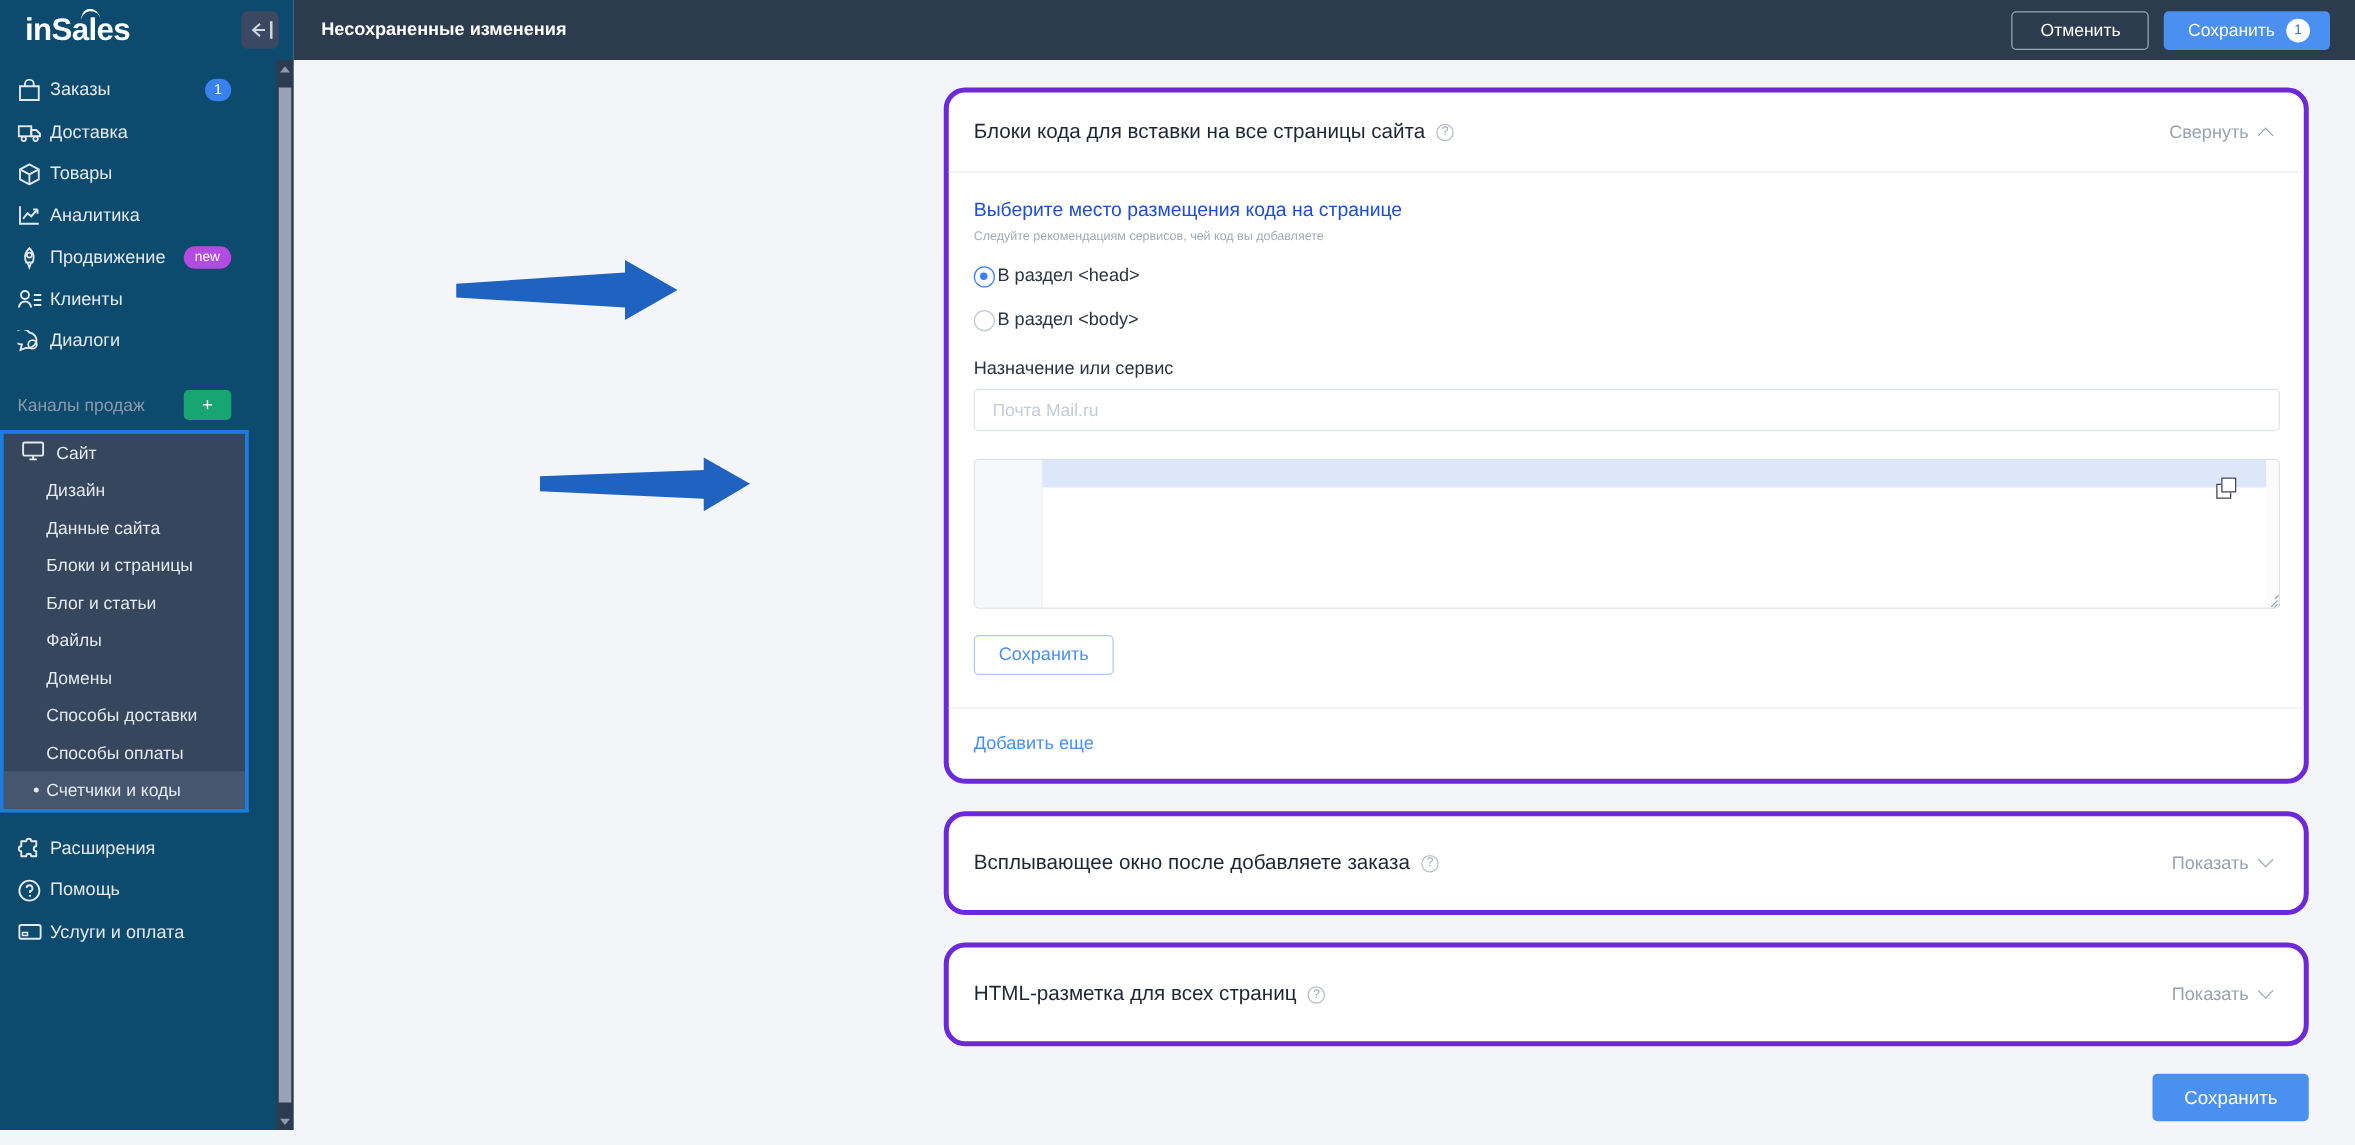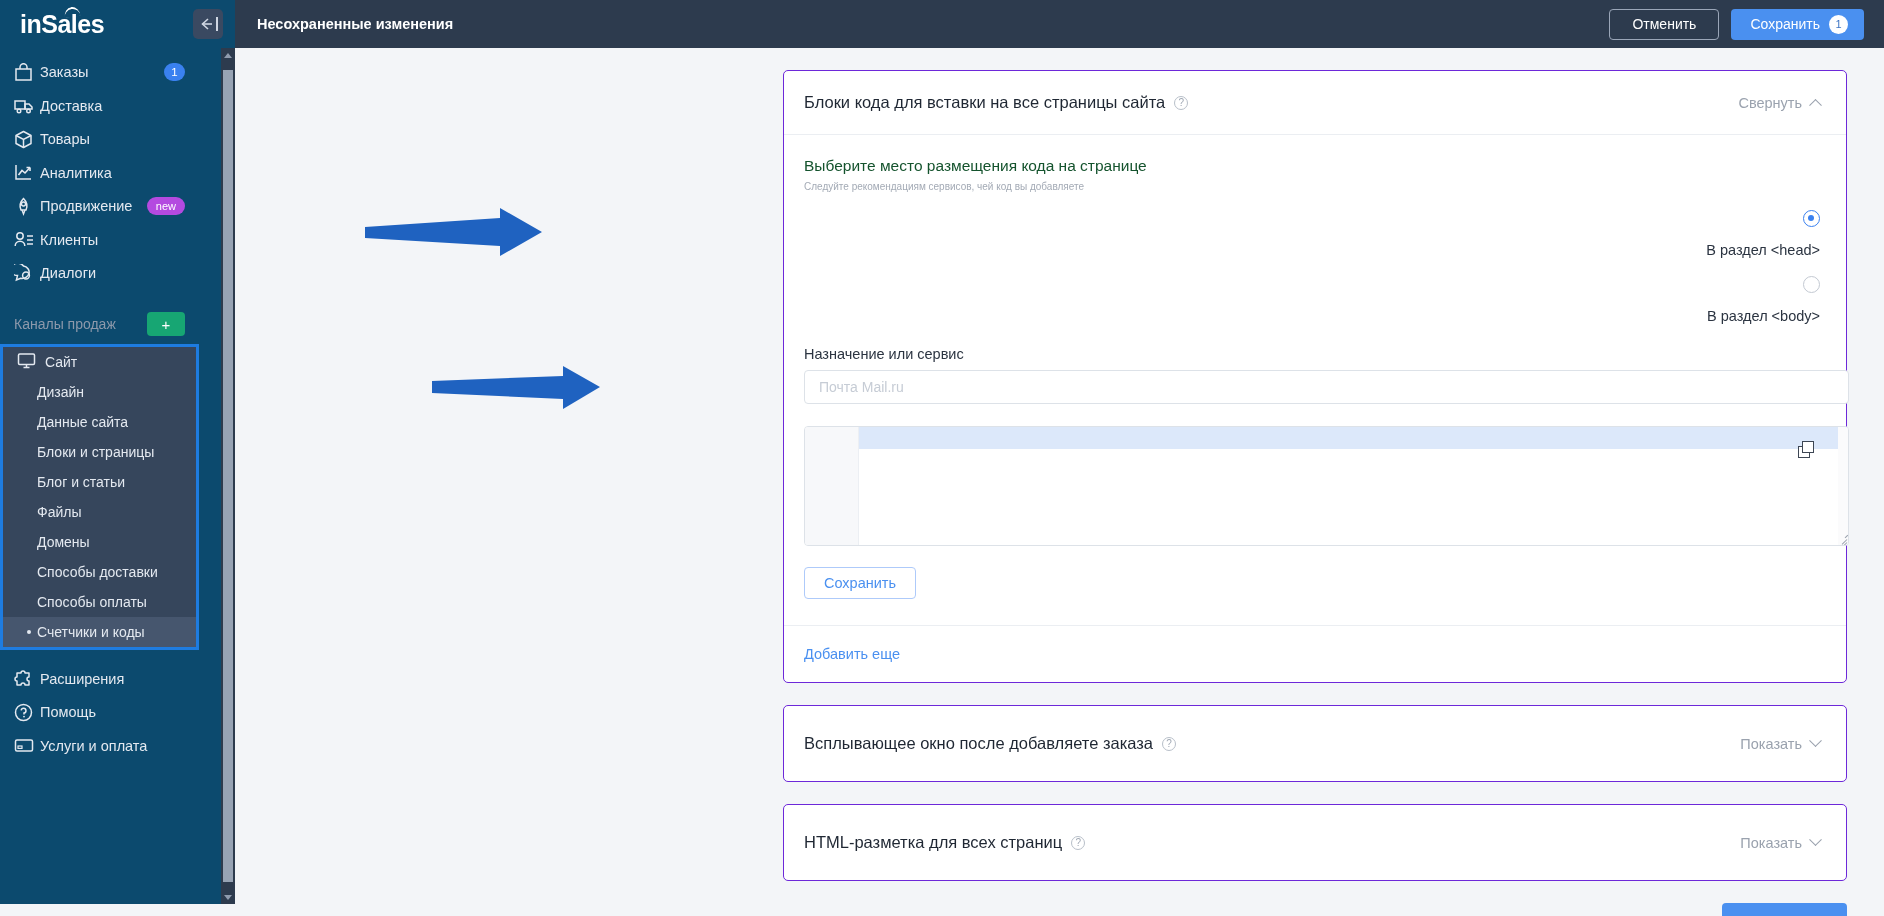--- a/index.html
+++ b/index.html
@@ -131,23 +131,22 @@
     align-items: center; justify-content: center;
   }
 
   .content {
     flex: 1 1 auto; background: #f3f5f8; overflow: hidden;
     padding: 22px 0 0 0; position: relative;
   }
   .card-wrap { width: 1092px; margin-left: 520px; }
 
   .card {
-    background: #fff; border: 1px solid #6d28d9; border-radius: 5px;
+    background: #fff; border: 4px solid #6d28d9; border-radius: 17px;
     margin-bottom: 22px;
-    margin-left: 28px;
   }
   .card-head {
     display: flex; align-items: center; padding: 22px 26px 22px 20px;
     border-bottom: 1px solid #ebeef2;
   }
   .card-head .h {
     font-size: 16.5px; color: #1f2733; display: flex; align-items: center; gap: 9px;
   }
   .qmark {
     width: 14px; height: 14px; border-radius: 50%; border: 1px solid #b8bfc9;
@@ -159,24 +158,24 @@
     display: flex; align-items: center; gap: 9px;
   }
   .chev { display: inline-block; width: 9px; height: 9px; border-right: 1.6px solid #9aa2ae;
     border-bottom: 1.6px solid #9aa2ae; }
   .chev.up { transform: rotate(-135deg) translate(-2px,-2px); }
   .chev.down { transform: rotate(45deg) translate(-2px,-2px); }
 
   .card-head.collapsed { border-bottom: none; padding: 28px 26px 28px 20px; }
 
   .card-body { padding: 22px 26px 26px 20px; }
-  .sec-title { font-size: 15.5px; color: #14532d; }
+  .sec-title { font-size: 15.5px; color: #1d4ed8; }
   .sec-sub { font-size: 10px; color: #a3aab5; margin-top: 6px; }
 
-  .radio-row { display: flex; align-items: flex-end; gap: 15px; margin-top: 18px; cursor: pointer; flex-direction: column; }
+  .radio-row { display: flex; align-items: flex-start; gap: 2px; margin-top: 18px; cursor: pointer; }
   .radio {
     width: 17px; height: 17px; border-radius: 50%; border: 1.6px solid #c3c9d2;
     background: #fff; flex: 0 0 17px; position: relative;
   }
   .radio.on { border-color: #3a81f0; }
   .radio.on::after {
     content: ''; position: absolute; left: 3.6px; top: 3.6px;
     width: 6.5px; height: 6.5px; border-radius: 50%; background: #3a81f0;
   }
   .radio-row .rl { font-size: 14.5px; color: #2b3441; }

